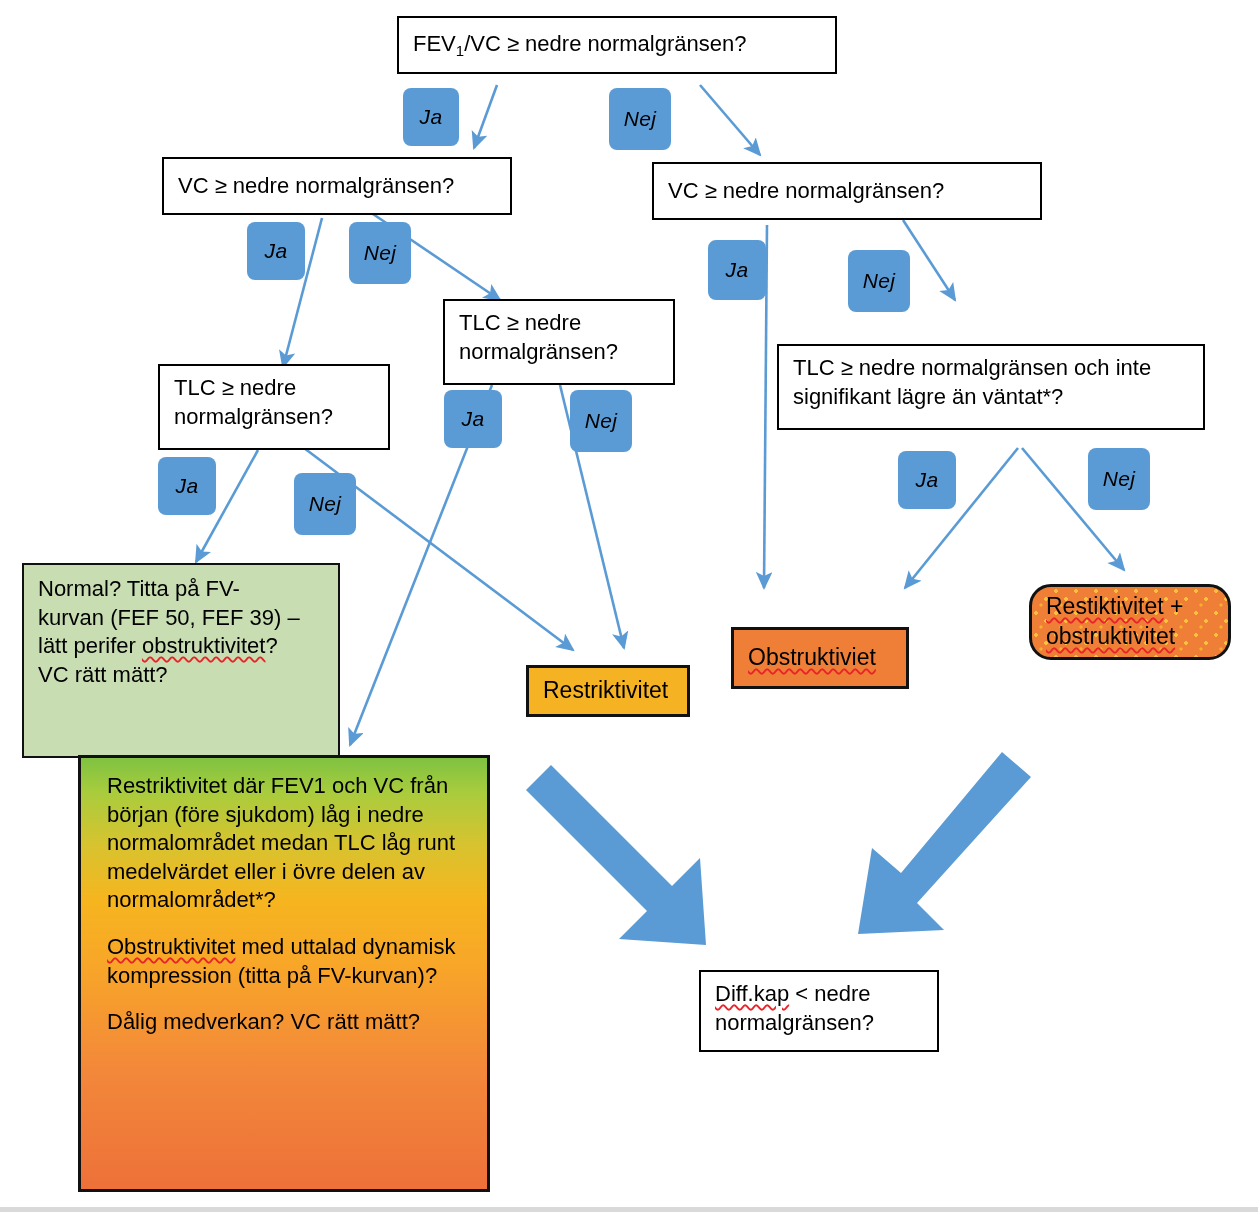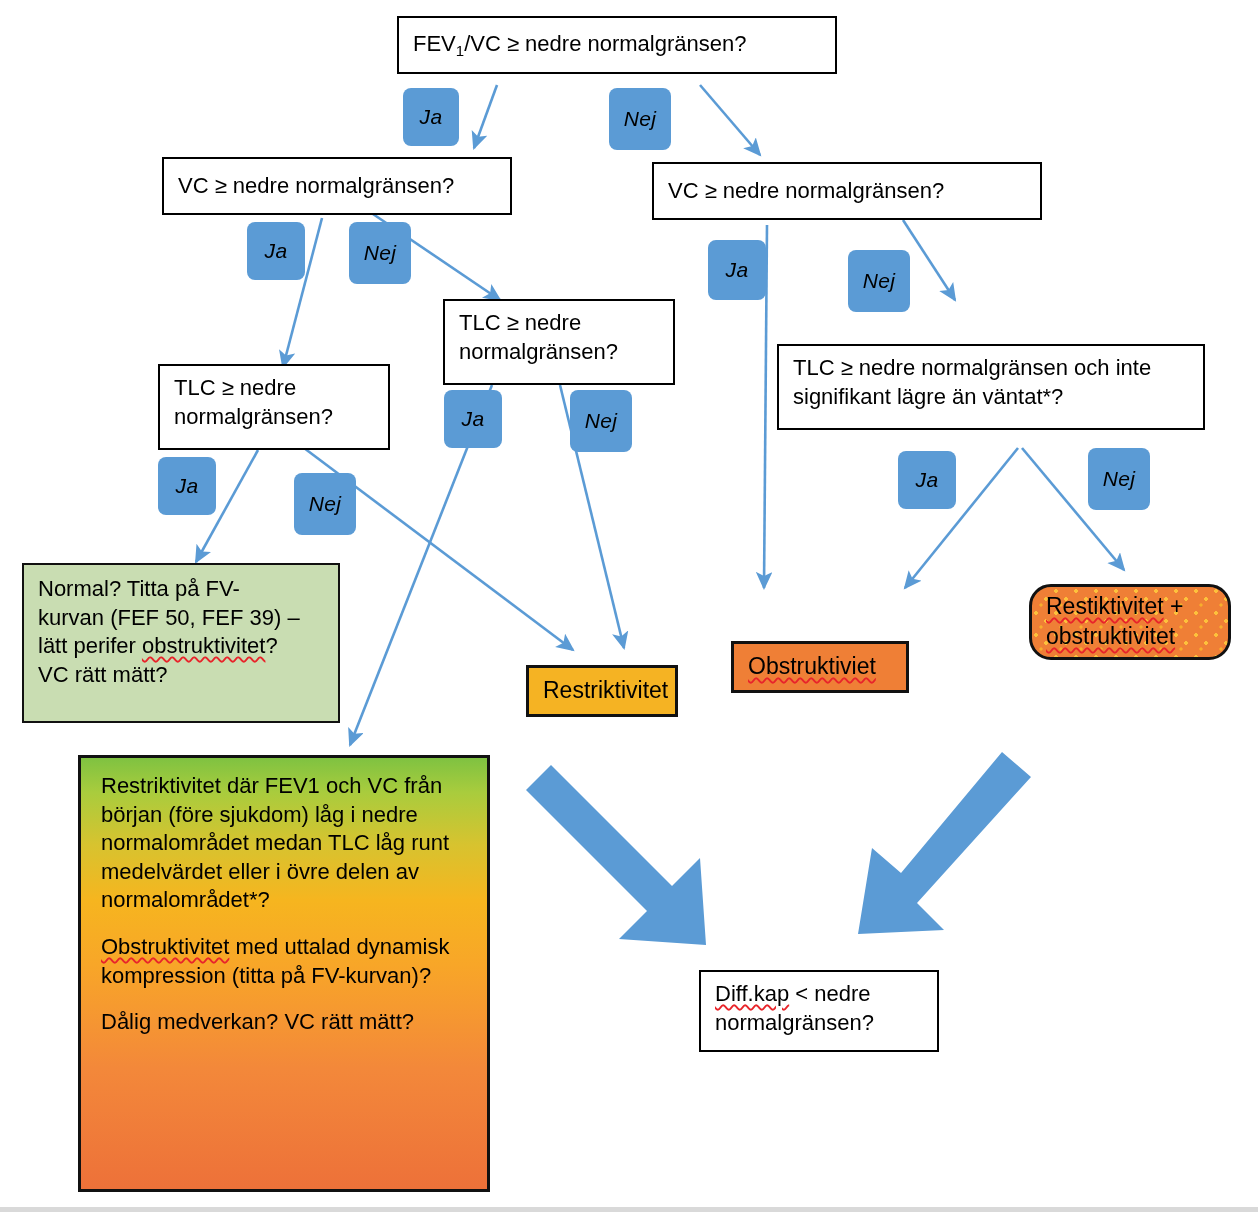--- a/index.html
+++ b/index.html
@@ -70,21 +70,21 @@
       #d7c32f 20%,
       #f6b51f 33%,
       #f8a628 48%,
       #f3883a 72%,
       #ed7139 100%);
     border: 3px solid #111111;
     align-items: flex-start;
     font-size: 22px;
     padding: 14px 16px 14px 18px;
   }
-  .grad .para { margin: 0 0 18px 2px; }
+  .grad .para { margin: 0 0 18px 8px; }
   .grad .para:last-child { margin-bottom: 0; }
 
   
   .chip {
     position: absolute;
     box-sizing: border-box;
     background: #5b9bd5;
     border-radius: 8px;
     color: #000000;
     font-style: italic;
@@ -175,29 +175,29 @@
   </div>
 
   <div class="node qbox" style="left:777px; top:344px; width:428px; height:86px; align-items:flex-start; padding-top:8px;">
     <span><span>TLC ≥ nedre normalgränsen och inte</span><br><span>signifikant lägre än väntat*?</span></span>
   </div>
 
   <div class="node qbox" style="left:158px; top:364px; width:232px; height:86px; align-items:flex-start; padding-top:8px;">
     <span><span>TLC ≥ nedre</span><br><span>normalgränsen?</span></span>
   </div>
 
-  <div class="node green" style="left:22px; top:563px; width:318px; height:160px; align-items:flex-start; padding:10px 12px 10px 14px; box-sizing:border-box;">
+  <div class="node green" style="left:22px; top:563px; width:318px; height:195px; align-items:flex-start; padding:10px 12px 10px 14px; box-sizing:border-box;">
     <span><span>Normal? Titta på FV-</span><br><span>kurvan (FEF 50, FEF 39) –</span><br><span>lätt perifer </span><span class="sq">obstruktivitet</span><span>?</span><br><span>VC rätt mätt?</span></span>
   </div>
 
-  <div class="node obox amber" style="left:526px; top:665px; width:152px; height:52px;">
+  <div class="node obox amber" style="left:526px; top:665px; width:164px; height:52px;">
     <span>Restriktivitet</span>
   </div>
 
-  <div class="node obox orange" style="left:731px; top:641px; width:178px; height:52px;">
+  <div class="node obox orange" style="left:731px; top:627px; width:178px; height:62px;">
     <span class="sq">Obstruktiviet</span>
   </div>
 
   <div class="node obox pattern" style="left:1029px; top:584px; width:202px; height:76px; align-items:flex-start; padding-top:5px;">
     <span><span class="sq">Restiktivitet</span><span> +</span><br><span class="sq">obstruktivitet</span></span>
   </div>
 
   <div class="node grad" style="left:78px; top:755px; width:412px; height:437px; flex-direction:column;">
     <p class="para">Restriktivitet där FEV1 och VC från början (före sjukdom) låg i nedre normalområdet medan TLC låg runt medelvärdet eller i övre delen av normalområdet*?</p>
     <p class="para"><span class="sq">Obstruktivitet</span><span> med uttalad dynamisk kompression (titta på FV-kurvan)?</span></p>

